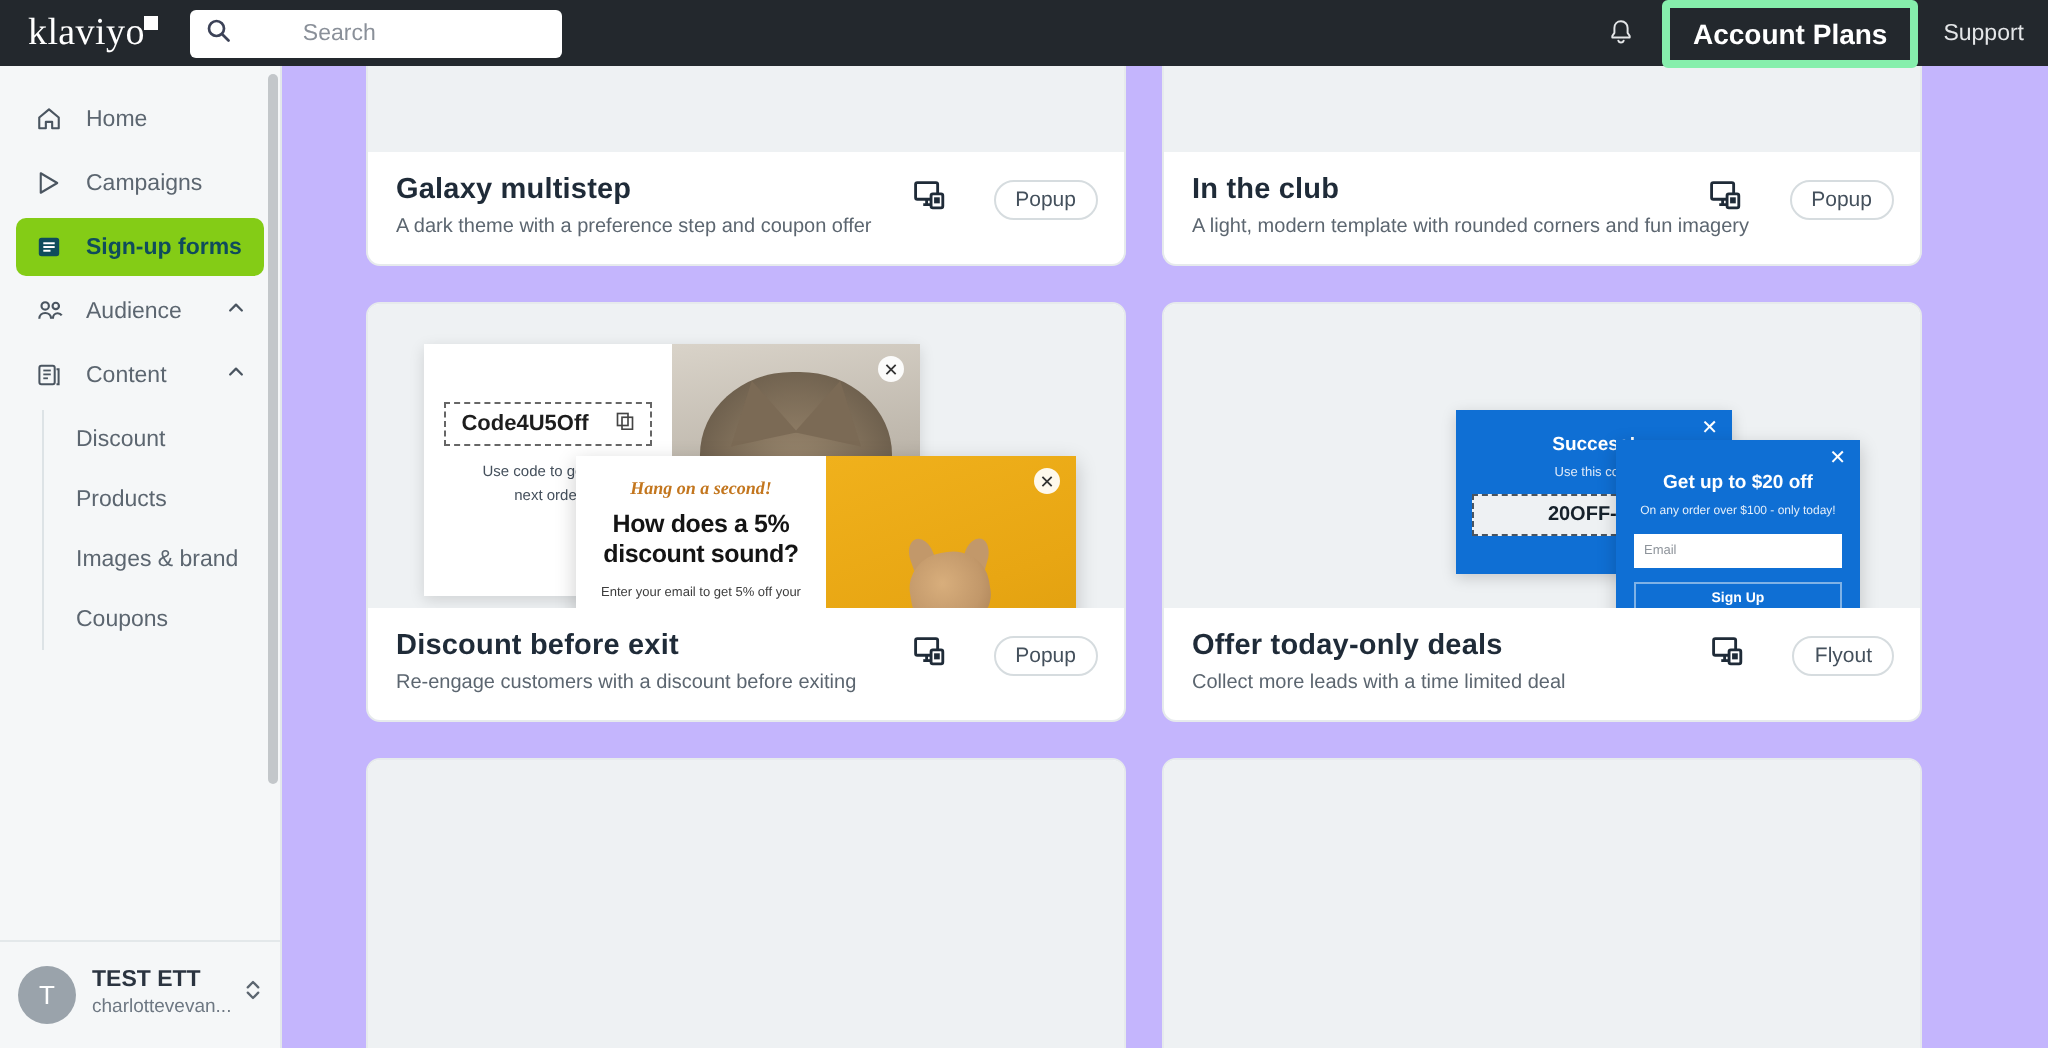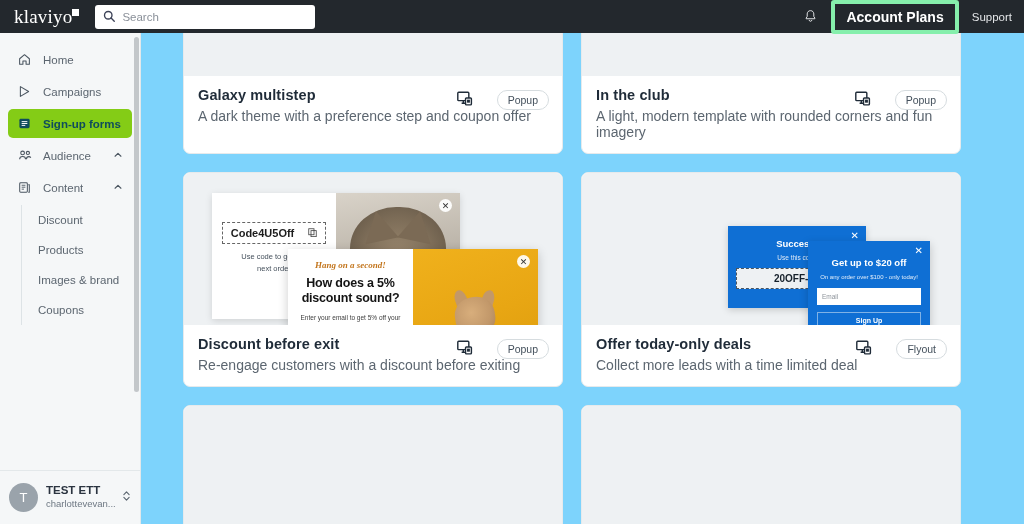--- a/index.html
+++ b/index.html
@@ -30,25 +30,26 @@
   }
   .logo .sq {
     display: inline-block;
     width: 7px; height: 7px;
     background: #fff;
     position: relative;
     top: -7px; left: 0px;
   }
   .searchwrap {
     margin-left: 16px;
-    width: 220px; height: 24px;
+    width: 186px; height: 24px;
     background: #fff;
     border-radius: 3px;
     display: flex; align-items: center;
     padding: 0 8px;
+    gap: 29px;
   }
   .searchwrap svg { flex: 0 0 auto; }
   .searchinput {
     border: 0; outline: 0;
     font-family: "Liberation Sans", sans-serif;
     font-size: 11.5px;
     color: #3c4257;
     margin-left: 7px;
     width: 100%;
     background: transparent;
@@ -132,21 +133,21 @@
   }
   .userinfo { margin-left: 8px; overflow: hidden; }
   .uname { font-size: 11.5px; font-weight: bold; color: #2b3440; line-height: 1.2; }
   .uemail { font-size: 9.5px; color: #6e7883; line-height: 1.35; white-space: nowrap; }
   .usel { margin-left: auto; color: #5c6670; }
 
   
   .main {
     position: absolute; top: 33px; left: 141px;
     width: 883px; height: 491px;
-    background: #7dd3fc;
+    background: #c4b5fd;
     overflow: hidden;
   }
   .grid {
     position: absolute; left: 0; top: -110px;
     width: 883px;
     display: flex; flex-wrap: wrap;
     gap: 18px 18px;
     padding: 0 42px;
   }
   .card {
@@ -158,21 +159,21 @@
     cursor: pointer;
   }
   .thumb {
     height: 152px;
     background: #eef1f3;
     position: relative;
     overflow: hidden;
   }
   .cardinfo { padding: 11px 14px 13px 14px; position: relative; }
   .cardtitle { font-size: 14.5px; color: #1f2b38; font-weight: bold; letter-spacing: .1px; }
-  .carddesc { font-size: 14px; color: #5c6670; margin-top: 5px; }
+  .carddesc { font-size: 10px; color: #5c6670; margin-top: 5px; }
   .cardmeta {
     position: absolute; right: 13px; top: 14px;
     display: flex; align-items: center; gap: 24px;
   }
   .pill {
     border: 1px solid #d6dcdf;
     border-radius: 11px;
     font-size: 10.5px; color: #44505c;
     padding: 3px 10px;
     background: #fff;

